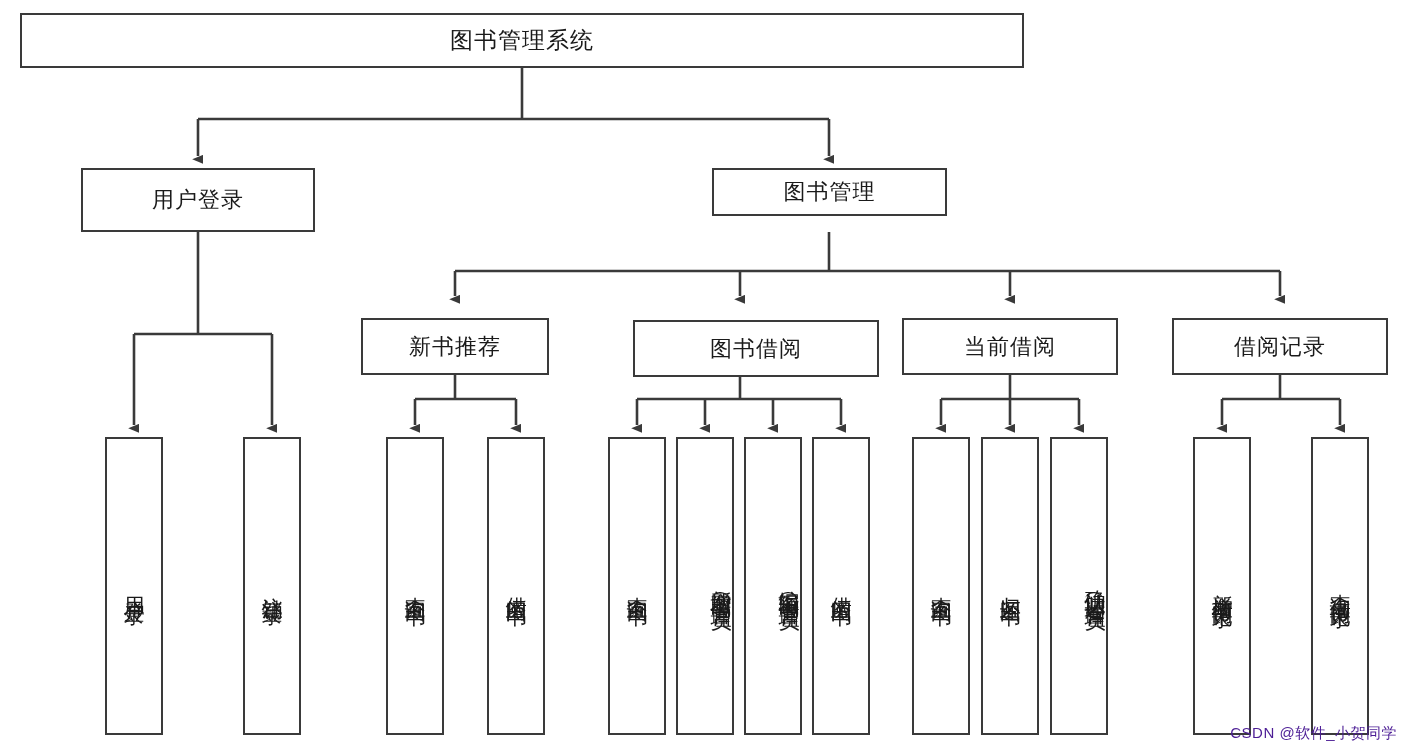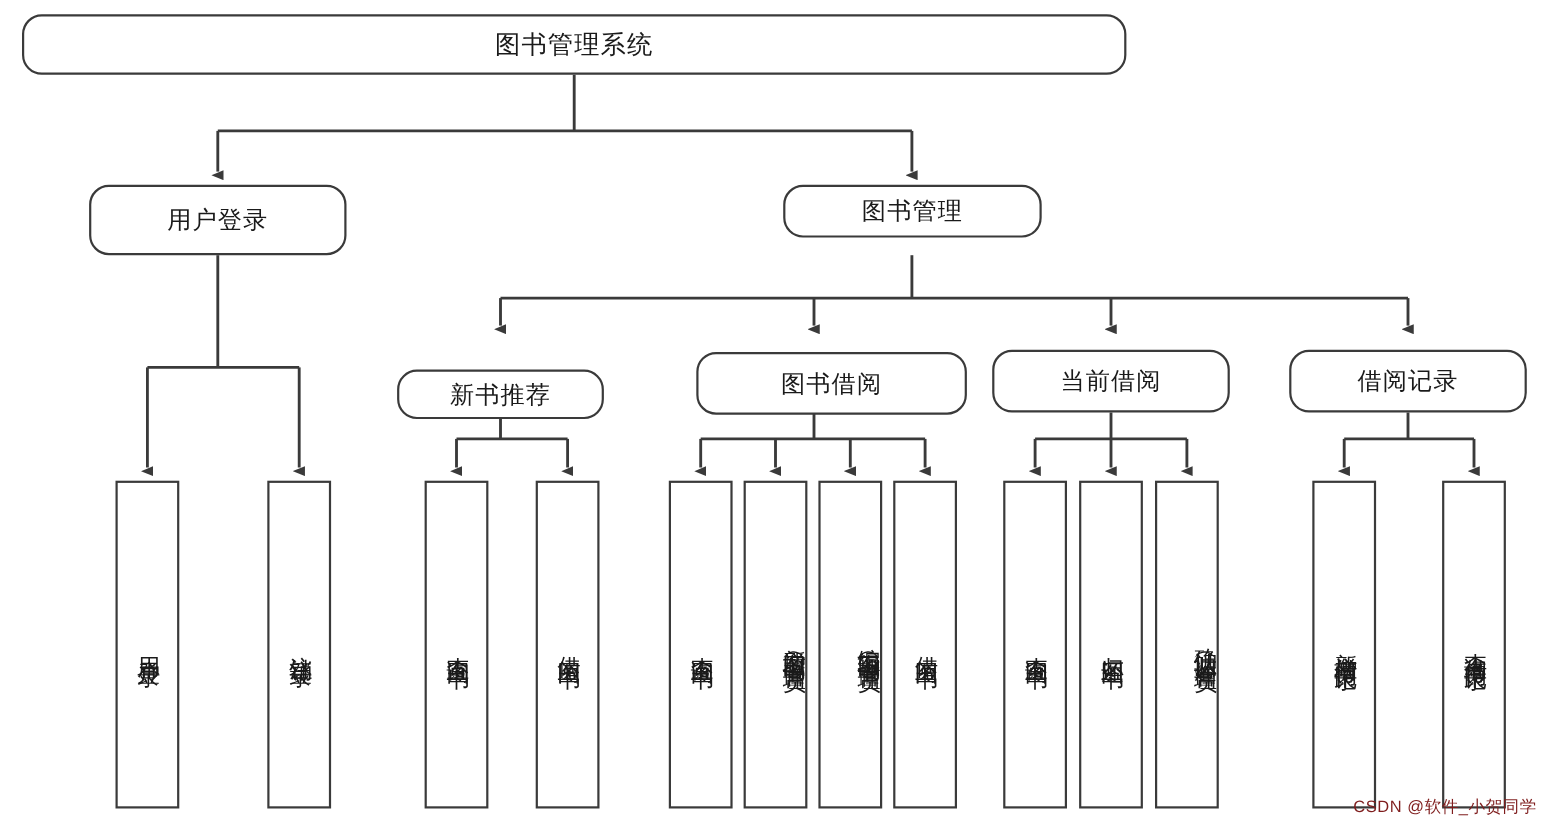--- a/index.html
+++ b/index.html
@@ -34,21 +34,20 @@
     color: #1a1a1a;
     display: flex;
     align-items: center;
     justify-content: center;
     text-align: center;
     line-height: 1.08;
   }
   .node.horiz {
     font-size: 22px;
     letter-spacing: 1px;
-    border-radius: 18px;
   }
   .node.root {
     font-size: 23px;
   }
   .node.vert {
     writing-mode: vertical-rl;
     text-orientation: upright;
     font-size: 21px;
     letter-spacing: 3px;
     padding: 6px 0;
@@ -59,21 +58,21 @@
     align-items: flex-start;
   }
   .vlabel {
     display: block;
   }
   #watermark {
     position: absolute;
     right: 8px;
     bottom: 4px;
     font-size: 15px;
-    color: #7f1d1d;
+    color: #4c1d95;
     white-space: nowrap;
     letter-spacing: 0.5px;
   }
 </style>
 </head>
 <body>
 
 <div id="canvas">
 
   <svg id="edges" viewBox="0 0 1405 747" xmlns="http://www.w3.org/2000/svg">
@@ -130,21 +129,21 @@
     <span>图书管理系统</span>
   </div>
 
   <div class="node horiz" style="left:81px; top:168px; width:234px; height:64px;">
     <span>用户登录</span>
   </div>
   <div class="node horiz" style="left:712px; top:168px; width:235px; height:48px;">
     <span>图书管理</span>
   </div>
 
-  <div class="node horiz" style="left:361px; top:336px; width:188px; height:45px;">
+  <div class="node horiz" style="left:361px; top:318px; width:188px; height:57px;">
     <span>新书推荐</span>
   </div>
   <div class="node horiz" style="left:633px; top:320px; width:246px; height:57px;text-align:right;">
     <span>图书借阅</span>
   </div>
   <div class="node horiz" style="left:1172px; top:318px; width:216px; height:57px;">
     <span>借阅记录</span>
   </div>
   <div class="node horiz" style="left:902px; top:318px; width:216px; height:57px;">
     <span>当前借阅</span>

